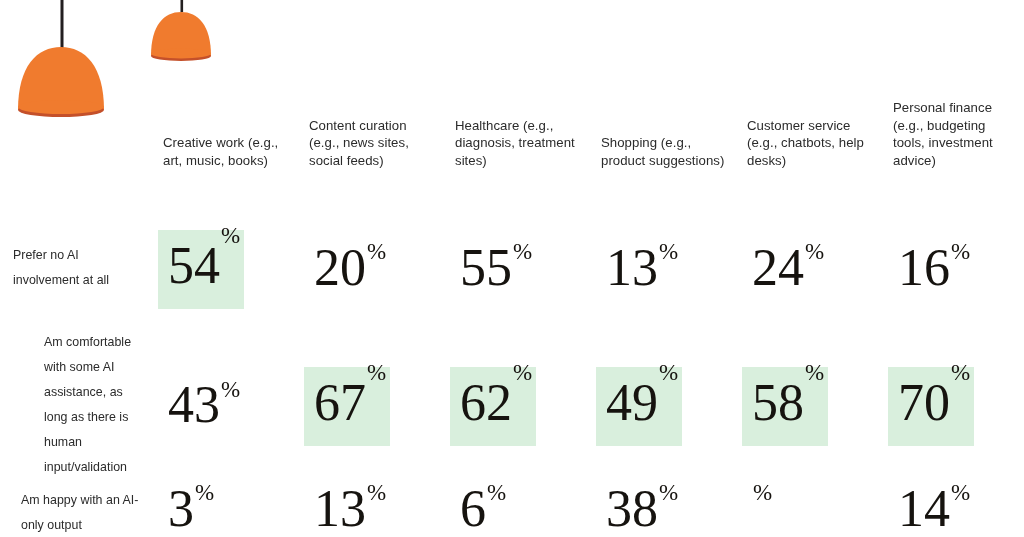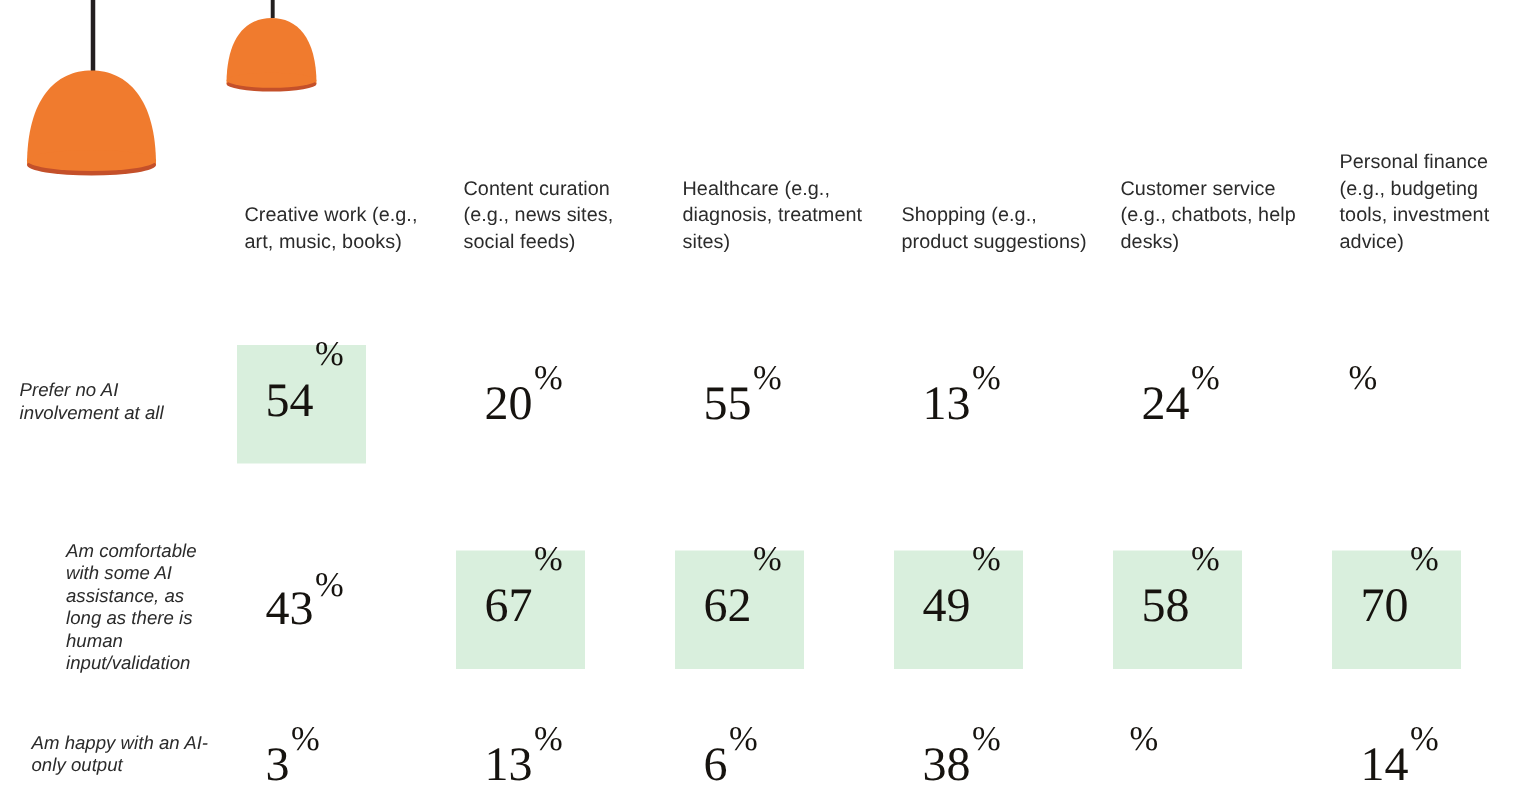--- a/index.html
+++ b/index.html
@@ -45,28 +45,27 @@
     align-self: end;
     font-size: 13.2px;
     line-height: 17.5px;
     color: #2b2b2b;
     padding-bottom: 36px;
     letter-spacing: 0.05px;
   }
 
   .row-label {
     font-size: 12.4px;
-    line-height: 15px;
+    line-height: 25px;
     color: #2b2b2b;
     padding-right: 14px;
     padding-left: 13px;
     letter-spacing: 0.02px;
     display: flex;
     align-items: center;
-    font-style: italic;
   }
   .row-label.r1 { align-items: center; }
   .row-label.r2 { align-items: center; padding-left: 44px; }
   .row-label.r3 { align-items: flex-start; padding-top: 8px; margin-left: 8px; }
 
   .cell {
     position: relative;
     display: flex;
     align-items: center;
     justify-content: flex-start;
@@ -86,25 +85,24 @@
     padding-top: 10px;
     align-items: flex-start;
   }
   .valuebox.plain {
     padding-left: 10px;
     align-items: center;
   }
 
   .num {
     font-family: "Liberation Serif", serif;
-    font-size: 32px;
+    font-size: 52px;
     line-height: 52px;
     color: #16130f;
     font-weight: 400;
-    margin-left: 9px;
   }
   .pct {
     font-family: "Liberation Serif", serif;
     font-size: 23px;
     line-height: 23px;
     color: #16130f;
     position: relative;
     top: -16px;
     margin-left: 1px;
   }
@@ -170,20 +168,21 @@
     </span>
   </div>
   <div class="cell r1">
     <span class="valuebox plain">
       <span class="num">24</span>
         <span class="pct">%</span>
     </span>
   </div>
   <div class="cell r1">
     <span class="valuebox plain">
+      <span class="num">16</span>
         <span class="pct">%</span>
     </span>
   </div>
 
   <div class="row-label r2">Am comfortable with some AI assistance, as long as there is human input/validation</div>
   <div class="cell r2">
     <span class="valuebox plain">
       <span class="num">43</span>
         <span class="pct">%</span>
     </span>

